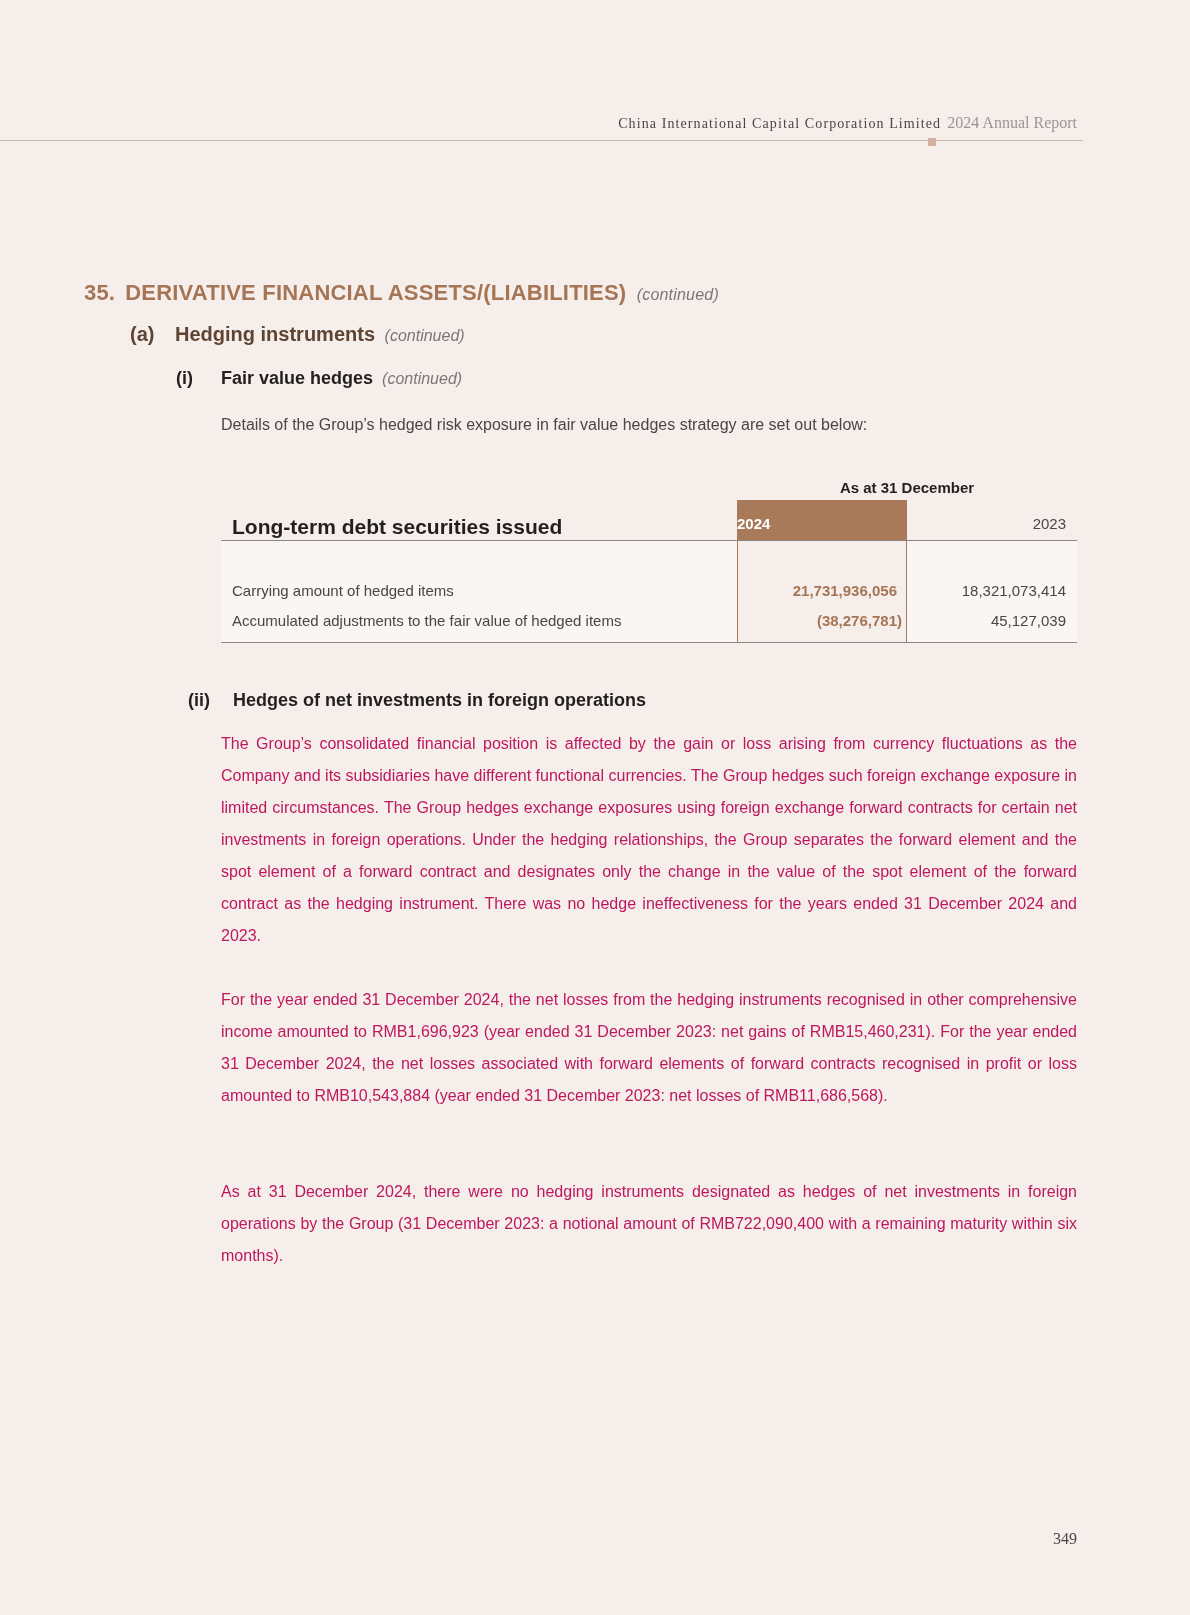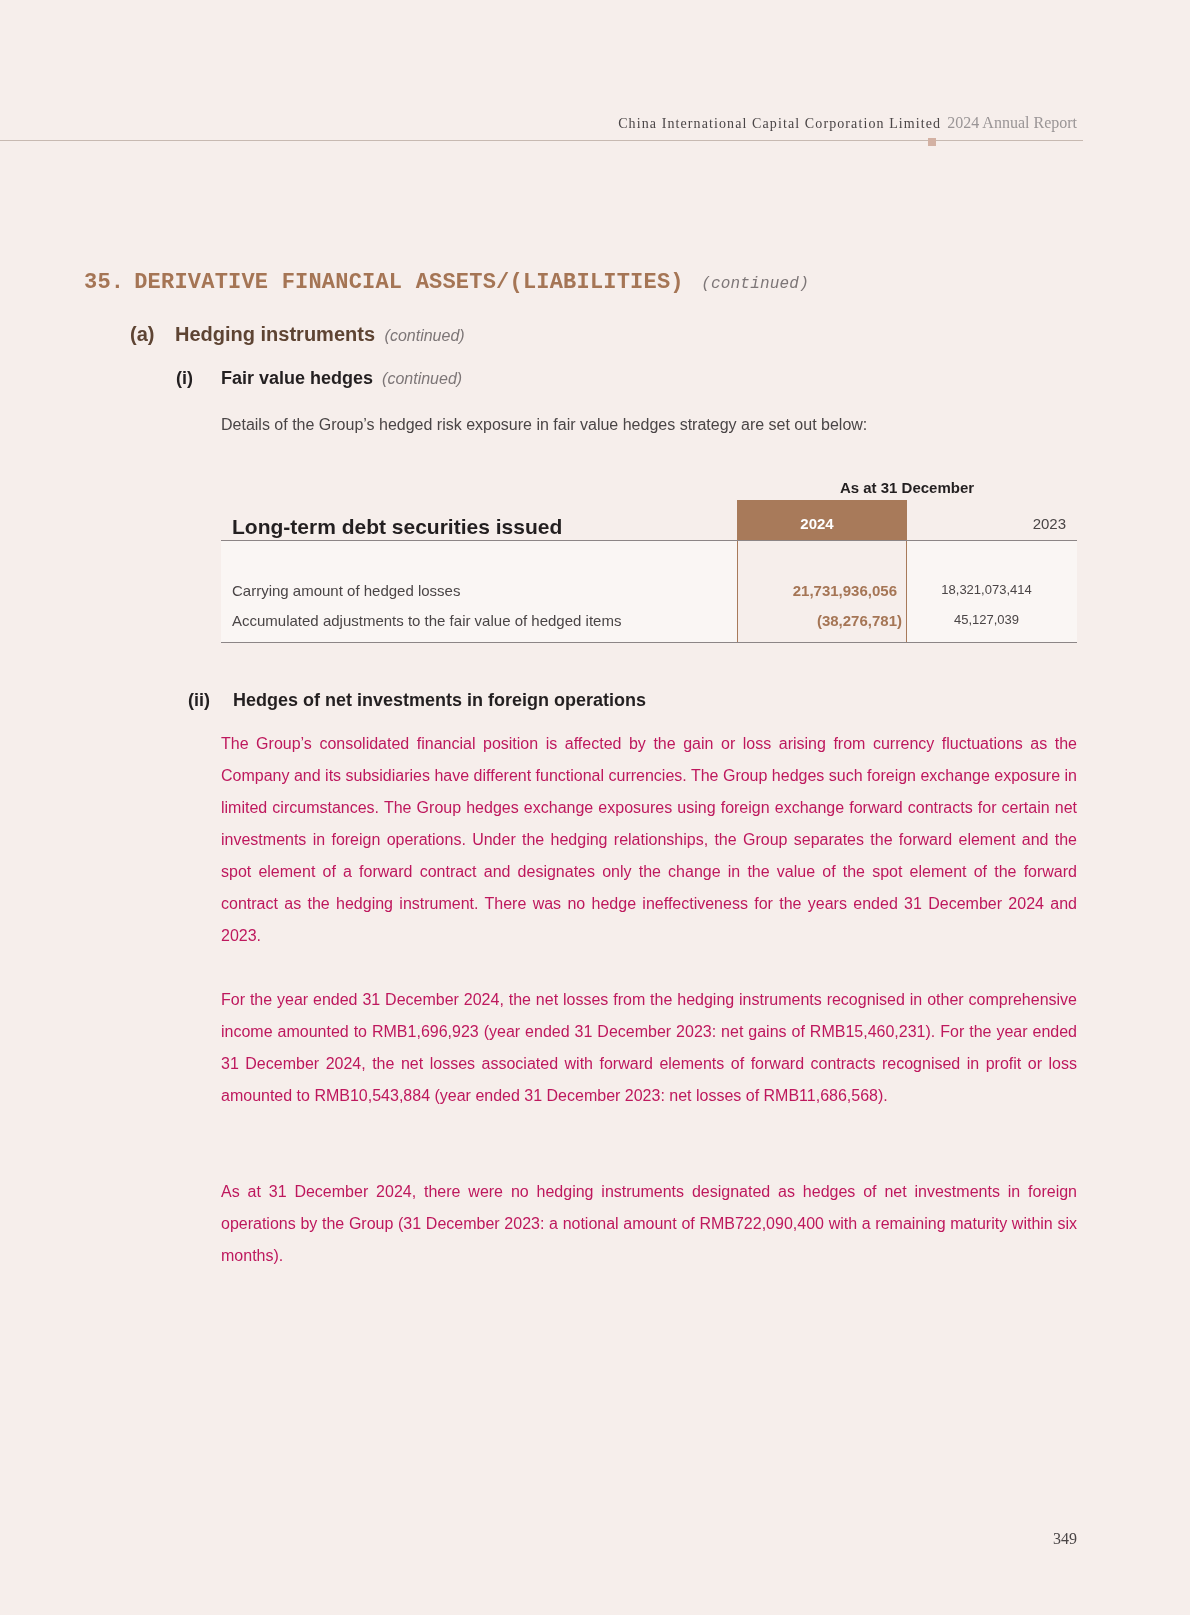--- a/index.html
+++ b/index.html
@@ -20,24 +20,23 @@
   .header-report { font-size: 16px; color: #9a9596; margin-left: 2px; }
   .header-rule {
     position: absolute; left: 0; top: 140px; width: 1083px; height: 1px;
     background: #c7b9b1;
   }
   .header-marker {
     position: absolute; left: 928px; top: 138px; width: 8px; height: 8px;
     background: #d3b1a3;
   }
   .sec-title {
-    position: absolute; left: 84px; top: 270px;
+    position: absolute; left: 84px; top: 280px;
     font-size: 22px; font-weight: bold; color: #a57555; letter-spacing: 0.2px;
     white-space: nowrap;
-    font-family: Liberation Mono, monospace;
   }
   .sec-title .num { margin-right: 10px; }
   .cont { font-style: italic; font-weight: normal; font-size: 16px; color: #7d7677; margin-left: 4px; }
   .sub-a {
     position: absolute; left: 130px; top: 323px; font-size: 20px; font-weight: bold; color: #5e4433;
     white-space: nowrap;
   }
   .sub-a .lbl { display: inline-block; width: 45px; }
   .sub-i {
     position: absolute; left: 176px; top: 368px; font-size: 18px; font-weight: bold; color: #231f20;
@@ -65,31 +64,31 @@
   .rule-top { position: absolute; left: 221px; top: 540px; width: 856px; height: 1px; background: #8c8586; }
   .rule-bot { position: absolute; left: 221px; top: 642px; width: 856px; height: 1px; background: #8c8586; }
   .group-head {
     position: absolute; left: 737px; width: 340px; top: 479px; text-align: center;
     font-size: 15px; font-weight: bold; color: #231f20;
   }
   .col-label {
     position: absolute; left: 232px; top: 515px; font-size: 21px; font-weight: bold; color: #231f20;
   }
   .yr2024 {
-    position: absolute; left: 737px; width: 160px; top: 515px; text-align: center;
+    position: absolute; left: 737px; width: 160px; top: 515px; text-align: left;
     font-size: 15px; font-weight: bold; color: #ffffff;
   }
   .yr2023 {
     position: absolute; left: 907px; width: 159px; top: 515px; text-align: right;
     font-size: 15px; color: #4a4546;
   }
   .row { position: absolute; left: 221px; width: 856px; height: 24px; }
   .row .lbl { position: absolute; left: 11px; top: 0; font-size: 15px; color: #4a4546; white-space: nowrap; }
   .row .v24 { position: absolute; left: 516px; width: 160px; text-align: right; font-size: 15px; font-weight: bold; color: #a57555; }
-  .row .v23 { position: absolute; left: 686px; width: 159px; text-align: center; font-size: 13px; color: #4a4546; }
+  .row .v23 { position: absolute; left: 686px; width: 159px; text-align: right; font-size: 15px; color: #4a4546; }
   .row.r2 .v24 { width: 165px; }
   
   .sub-ii {
     position: absolute; left: 188px; top: 690px; font-size: 18px; font-weight: bold; color: #231f20;
     white-space: nowrap;
   }
   .sub-ii .lbl { display: inline-block; width: 45px; }
   .para {
     position: absolute; left: 221px; width: 856px;
     font-size: 16px; line-height: 32px; color: #be185d; text-align: justify;
@@ -135,21 +134,21 @@
   <div class="col2024-body"></div>
   <div class="col2024-head"></div>
   <div class="rule-top"></div>
   <div class="rule-bot"></div>
   <div class="group-head">As at 31 December</div>
   <div class="col-label">Long-term debt securities issued</div>
   <div class="yr2024">2024</div>
   <div class="yr2023">2023</div>
 
   <div class="row r1" style="top:582px;">
-    <span class="lbl">Carrying amount of hedged losses</span>
+    <span class="lbl">Carrying amount of hedged items</span>
     <span class="v24">21,731,936,056</span>
     <span class="v23">18,321,073,414</span>
   </div>
   <div class="row r2" style="top:612px;">
     <span class="lbl">Accumulated adjustments to the fair value of hedged items</span>
     <span class="v24">(38,276,781)</span>
     <span class="v23">45,127,039</span>
   </div>
 </div>
 

